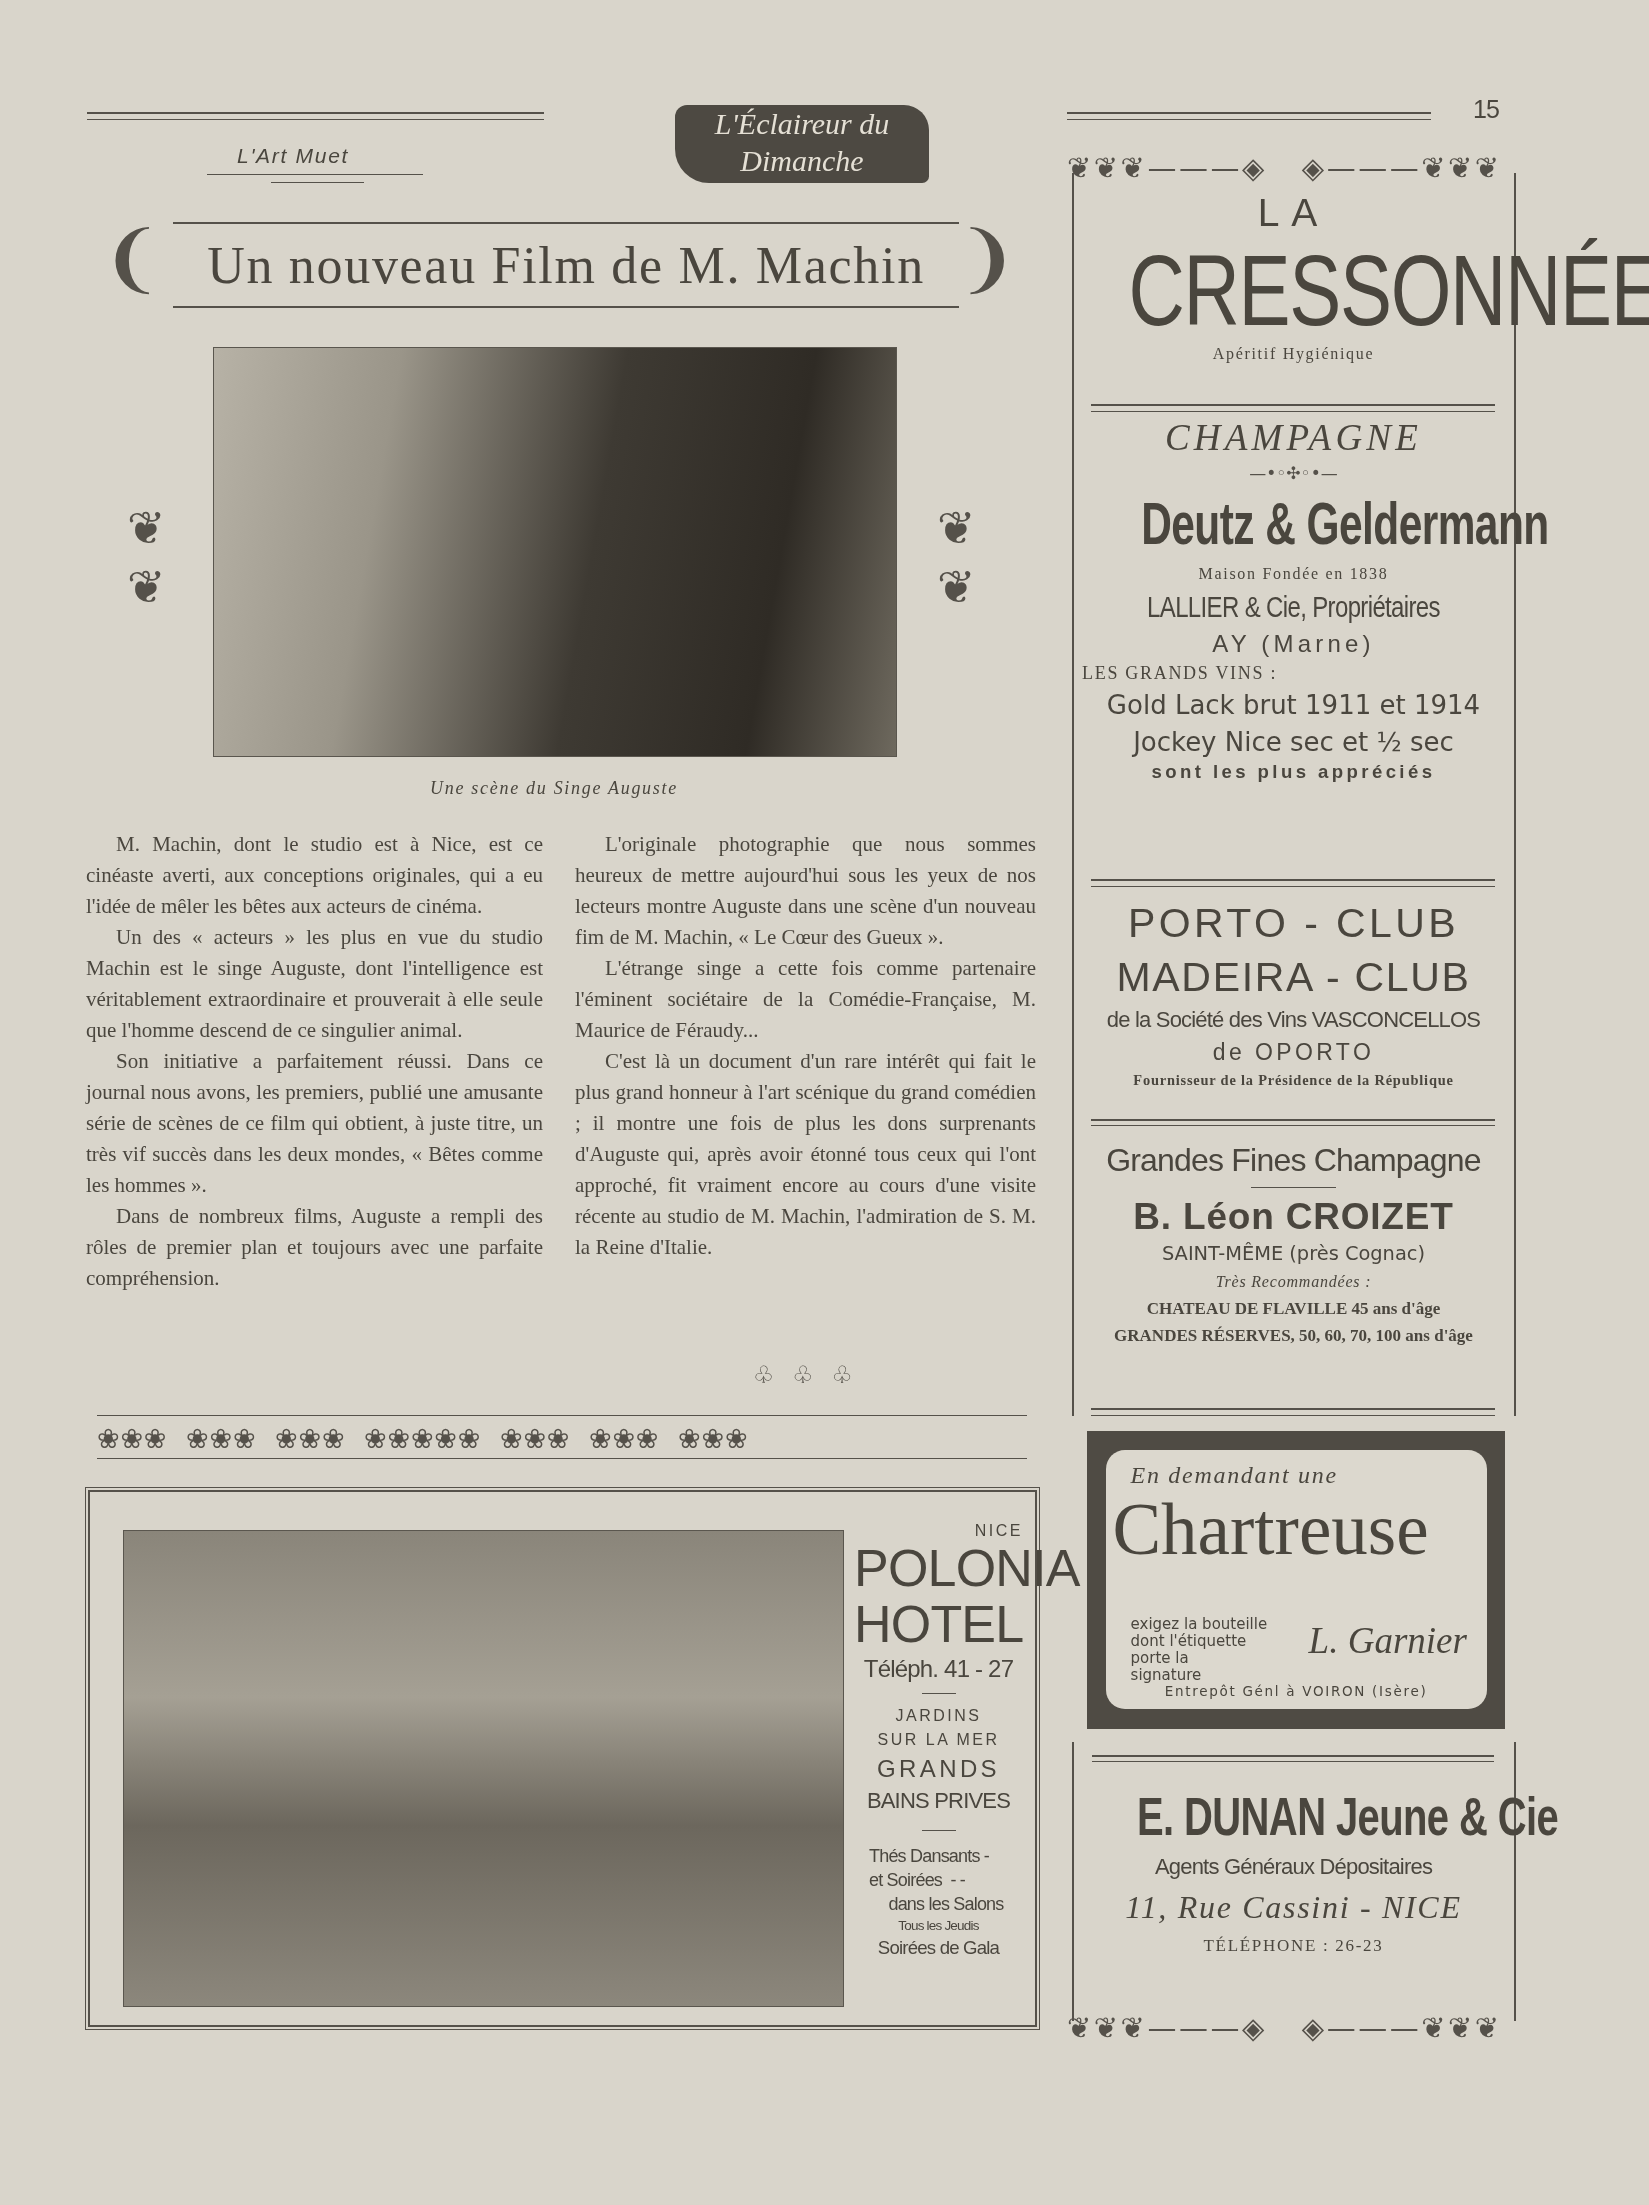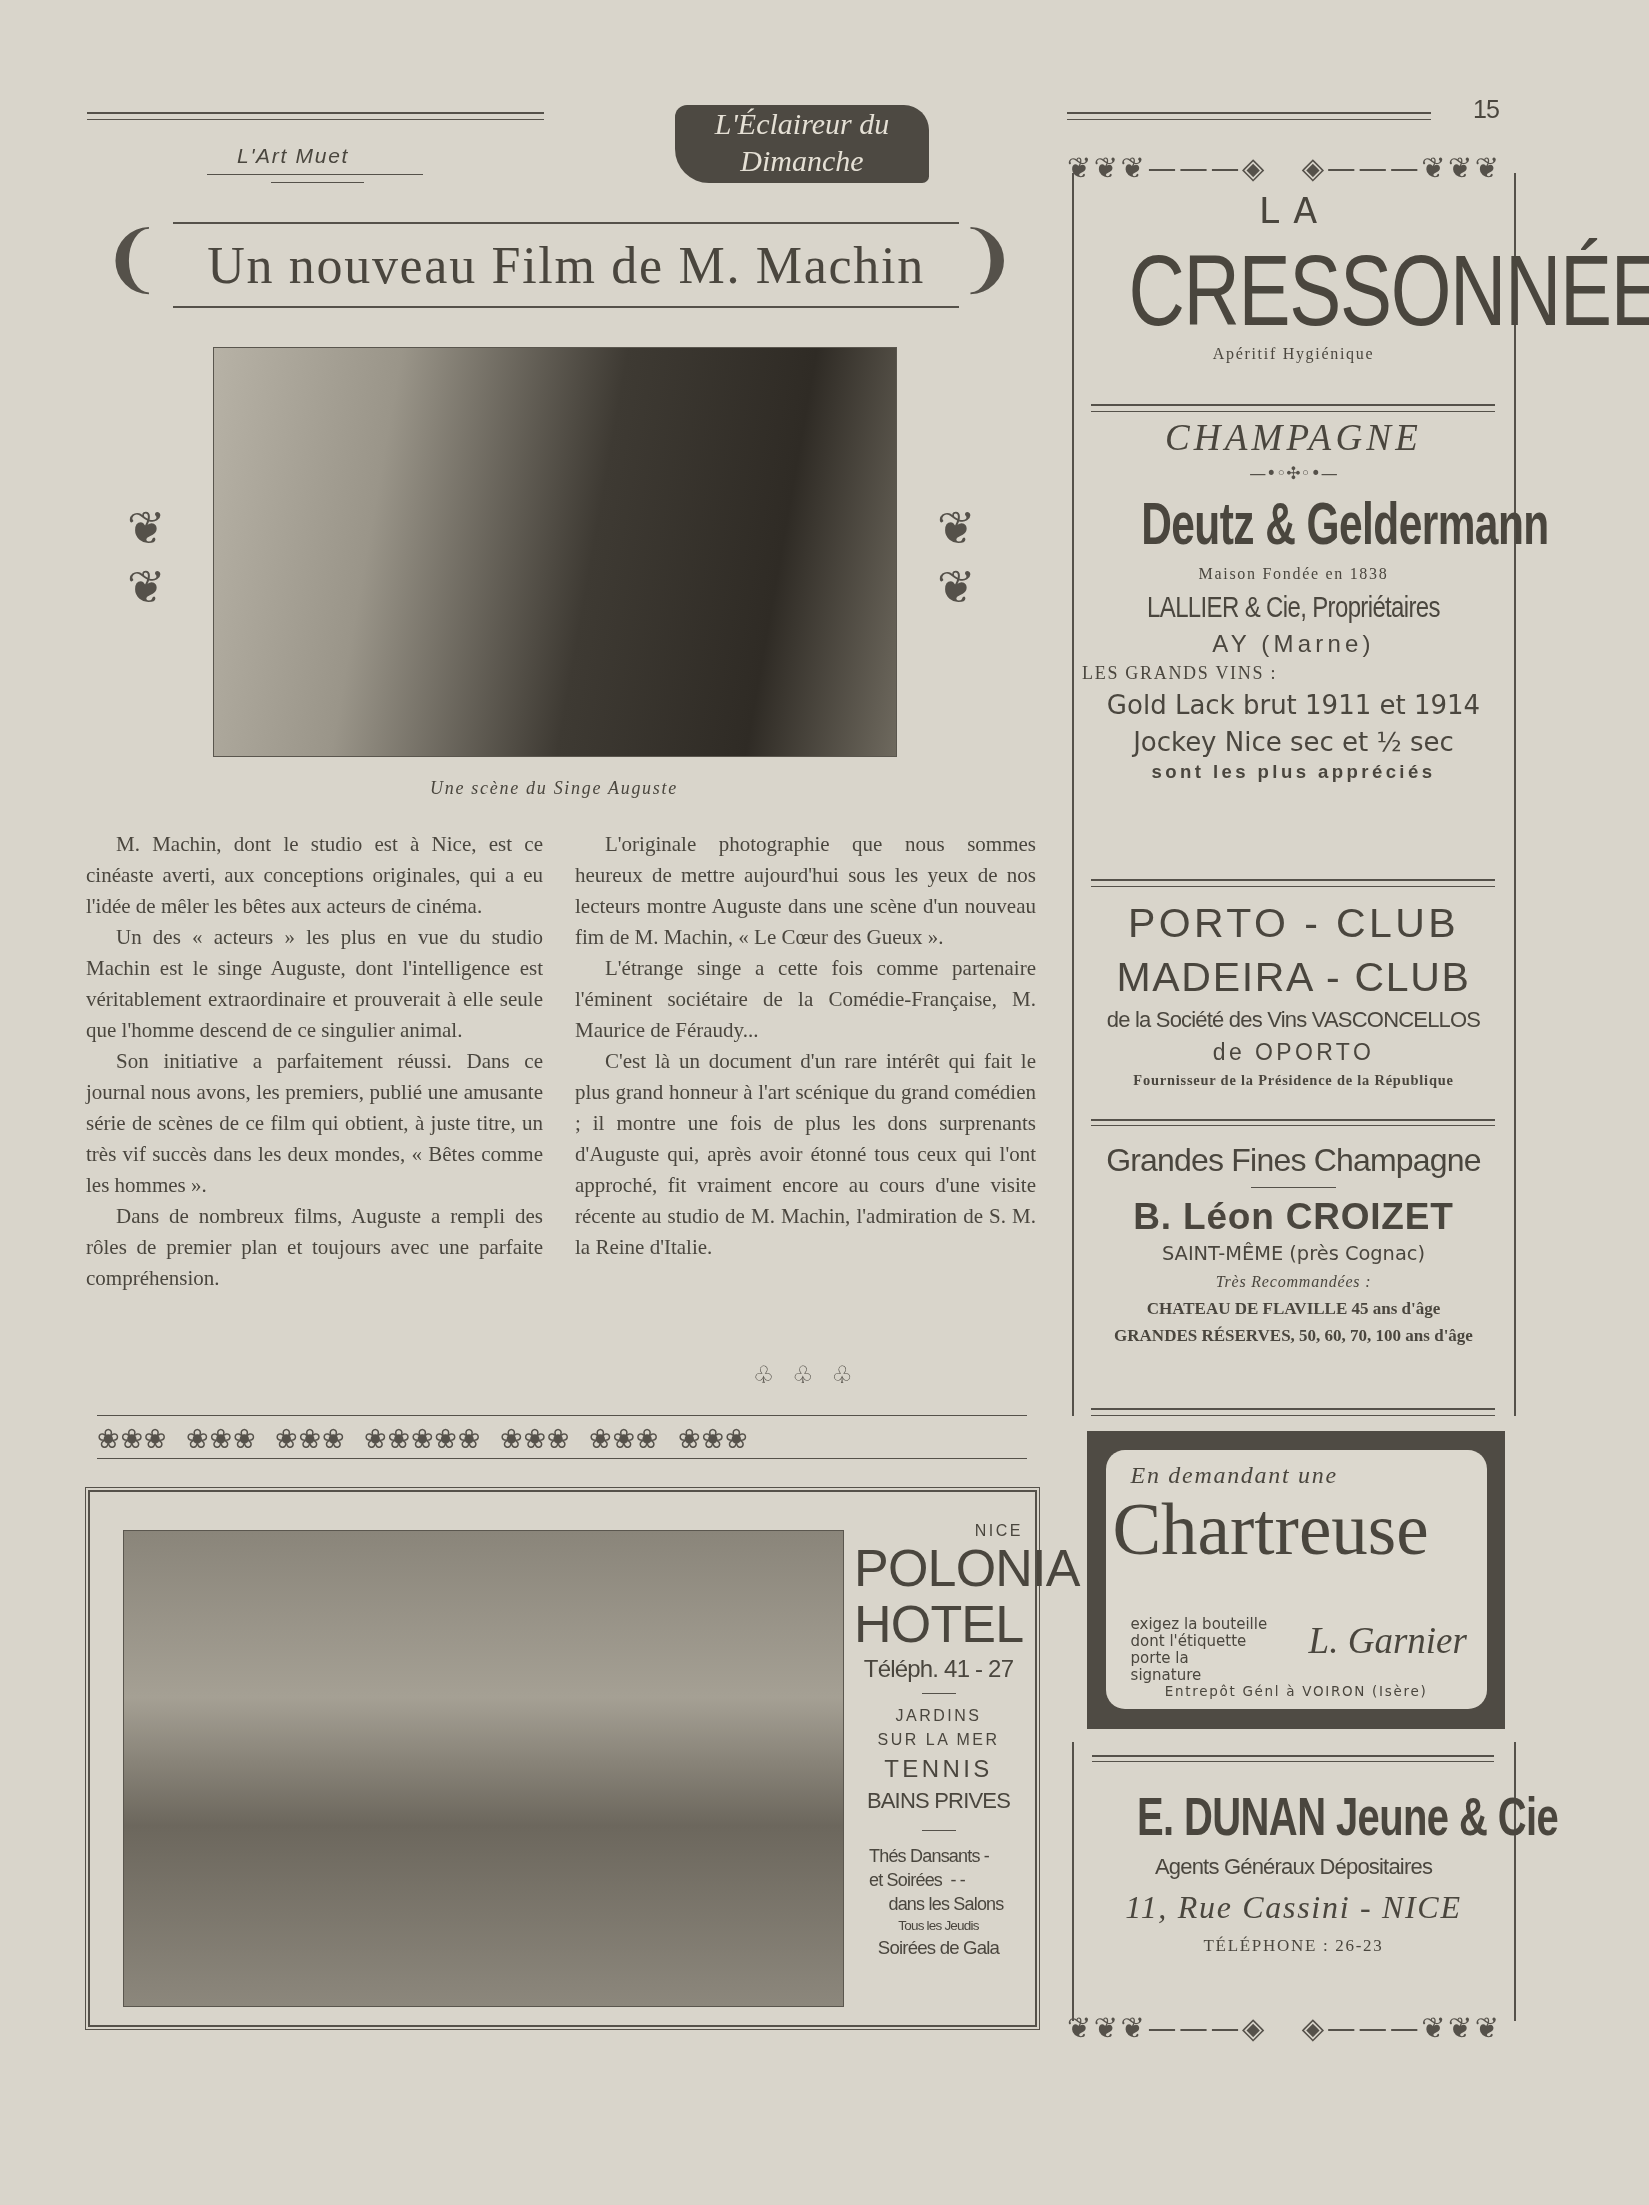--- a/index.html
+++ b/index.html
@@ -67,37 +67,37 @@
 <div class="abs photo" style="left:123px;top:1530px;width:719px;height:475px;
      background:linear-gradient(180deg,#8a857a 0%,#a5a094 35%,#6c675d 62%,#8c877c 100%);"></div>
 <div class="abs center" style="left:854px;top:1522px;width:169px;">
   <div style="font-family:'Liberation Sans',sans-serif;font-size:16px;letter-spacing:2.5px;text-align:right;">NICE</div>
   <div class="cond" style="font-size:52px;line-height:56px;">POLONIA</div>
   <div class="cond" style="font-size:52px;line-height:56px;">HOTEL</div>
   <div class="cond" style="font-size:24px;margin-top:3.4px;">Téléph. 41 - 27</div>
   <div style="border-top:1.7px solid #55514a;width:34px;margin:10px auto;"></div>
   <div style="font-family:'Liberation Sans',sans-serif;font-size:16px;letter-spacing:2.5px;line-height:24px;">JARDINS</div>
   <div style="font-family:'Liberation Sans',sans-serif;font-size:16px;letter-spacing:2.5px;line-height:24px;">SUR LA MER</div>
-  <div style="font-family:'Liberation Sans',sans-serif;font-size:24px;letter-spacing:3.4px;line-height:34px;">TENNIS</div>
+  <div style="font-family:'Liberation Sans',sans-serif;font-size:24px;letter-spacing:3.4px;line-height:34px;">GRANDS</div>
   <div class="cond" style="font-size:22px;line-height:30px;text-align:center;">BAINS PRIVES</div>
   <div style="border-top:1.7px solid #55514a;width:34px;margin:13.5px auto;"></div>
   <div class="cond" style="font-size:18px;line-height:24px;text-align:left;padding-left:15px;">Thés Dansants -</div>
   <div class="cond" style="font-size:18px;line-height:24px;text-align:left;padding-left:15px;white-space:pre;">et Soirées  - -</div>
   <div class="cond" style="font-size:18px;line-height:24px;text-align:center;padding-left:15px;">dans les Salons</div>
   <div class="cond" style="font-size:13.5px;line-height:20px;">Tous les Jeudis</div>
   <div class="cond" style="font-size:18.6px;line-height:24px;">Soirées de Gala</div>
 </div>
 
 <div class="frame" style="left:1072px;top:173px;width:440px;height:1243px;"></div>
 <div class="frame" style="left:1072px;top:1742px;width:440px;height:279px;"></div>
 <div class="abs orn" style="left:1067px;top:151px;width:457px;font-size:29px;letter-spacing:2.5px;">❦❦❦———◈&nbsp;&nbsp;&nbsp;◈———❦❦❦</div>
 <div class="abs orn" style="left:1067px;top:2011px;width:457px;font-size:29px;letter-spacing:2.5px;">❦❦❦———◈&nbsp;&nbsp;&nbsp;◈———❦❦❦</div>
 
 <div class="abs center" style="left:1082px;top:191px;width:423px;">
-  <div style="font-family:Liberation Mono, monospace;font-size:39px;letter-spacing:12px;">LA</div>
+  <div style="font-family:Liberation Sans, sans-serif;font-size:39px;letter-spacing:12px;">LA</div>
   <div class="cond" style="font-size:100px;line-height:110px;letter-spacing:-1.7px;transform:scaleX(0.78);">CRESSONNÉE</div>
   <div style="font-family:Liberation Serif, serif;font-size:16px;letter-spacing:1.7px;">Apéritif Hygiénique</div>
 </div>
 <div class="rule" style="left:1091px;top:404px;width:404px;"></div>
 <div class="rule thin" style="left:1091px;top:411px;width:404px;"></div>
 
 <div class="abs center" style="left:1082px;top:416px;width:423px;">
   <div style="font-style:italic;font-size:37px;letter-spacing:4.2px;">CHAMPAGNE</div>
   <div class="orn" style="font-size:17px;line-height:29px;">—•◦✣◦•—</div>
   <div class="cond" style="font-size:59px;line-height:73px;font-weight:bold;transform:scaleX(0.72);white-space:nowrap;">Deutz &amp; Geldermann</div>

